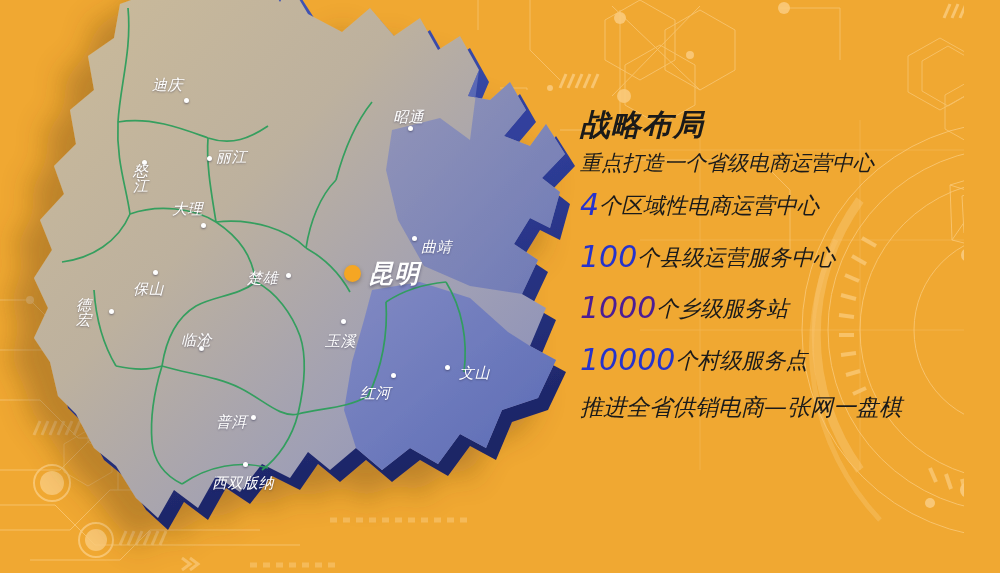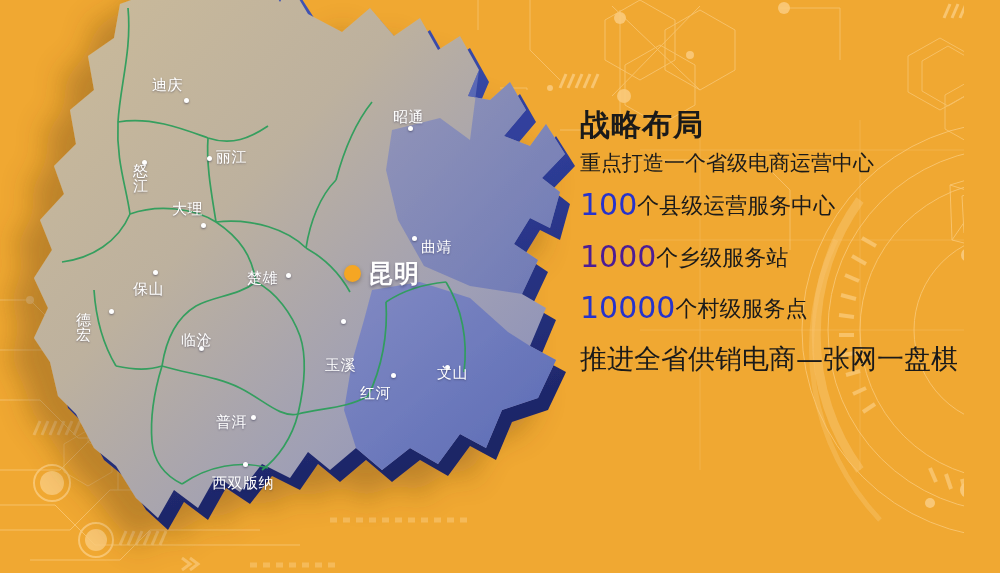--- a/index.html
+++ b/index.html
@@ -1,21 +1,21 @@
 <!DOCTYPE html>
 <html><head>
 <meta charset="utf-8">
 <style>
   html,body{margin:0;padding:0;}
   body{
     width:1000px;height:573px;overflow:hidden;
     font-family:"Liberation Sans","DejaVu Sans",sans-serif;
     background:#f0a832;
   }
-  #stage{position:relative;width:964px;height:573px;overflow:hidden;background:#f0a832;}
+  #stage{position:relative;width:964px;height:573px;overflow:hidden;background:#f0a832;font-style:italic;}
 
   
   .deco{position:absolute;pointer-events:none;}
   #deco-svg{position:absolute;left:0;top:0;width:1000px;height:573px;}
 
   
   #map-wrap{position:absolute;left:0;top:-10px;width:620px;height:600px;}
   #map-svg{position:absolute;left:0;top:0;width:620px;height:600px;}
 
   
@@ -48,21 +48,21 @@
   .line{
     font-family:"DejaVu Sans","Liberation Sans",sans-serif;
     color:#1a1a1a;white-space:nowrap;line-height:1.15;
   }
   .line-sub{font-size:21px;margin-bottom:13px;}
   .line-item{font-size:22px;margin-bottom:17px;}
   .line-item .num{
     color:#2633cc;font-size:30px;font-weight:normal;letter-spacing:0px;
     vertical-align:-2px;
   }
-  .line-foot{font-size:27px;margin-top:6px;}
+  .line-foot{font-size:23px;margin-top:6px;}
 </style>
 </head>
 <body>
 
 <div id="stage">
 
   <svg id="deco-svg" class="deco" viewBox="0 0 1000 573" preserveAspectRatio="none">
     <defs>
       <linearGradient id="fadeR" x1="0" y1="0" x2="1" y2="0">
         <stop offset="0" stop-color="#ffffff" stop-opacity="0"></stop>
@@ -320,50 +320,51 @@
         <div class="maplabel" style="left: 152px; top: 88px;">迪庆</div>
         <div class="mapdot" style="left: 206.5px; top: 165.5px;"></div>
         <div class="maplabel" style="left: 216px; top: 160px;">丽江</div>
         <div class="mapdot" style="left: 141.5px; top: 169.5px;"></div>
         <div class="maplabel vert" style="left: 133px; top: 174px;">怒江</div>
         <div class="mapdot" style="left: 200.5px; top: 232.5px;"></div>
         <div class="maplabel" style="left: 172px; top: 212px;">大理</div>
         <div class="mapdot" style="left: 152.5px; top: 279.5px;"></div>
         <div class="maplabel" style="left: 133px; top: 292px;">保山</div>
         <div class="mapdot" style="left: 108.5px; top: 318.5px;"></div>
-        <div class="maplabel vert" style="left: 76px; top: 323px;">德宏</div>
+        <div class="maplabel vert" style="left: 76px; top: 308px;">德宏</div>
         <div class="mapdot" style="left: 285.5px; top: 282.5px;"></div>
         <div class="maplabel" style="left: 247px; top: 281px; text-align: right;">楚雄</div>
         <div class="mapdot" style="left: 407.5px; top: 135.5px;"></div>
         <div class="maplabel" style="left: 393px; top: 120px;">昭通</div>
         <div class="mapdot" style="left: 411.5px; top: 245.5px;"></div>
         <div class="maplabel" style="left: 421px; top: 250px;">曲靖</div>
         <div class="mapdot" style="left: 198.5px; top: 355.5px;"></div>
         <div class="maplabel" style="left: 181px; top: 343px;">临沧</div>
         <div class="mapdot" style="left: 340.5px; top: 328.5px;"></div>
-        <div class="maplabel" style="left: 325px; top: 344px; margin-top: 24px;">玉溪</div>
+        <div class="maplabel" style="left: 325px; top: 344px;">玉溪</div>
         <div class="mapdot" style="left: 390.5px; top: 382.5px;"></div>
         <div class="maplabel" style="left: 360px; top: 396px;">红河</div>
         <div class="mapdot" style="left: 444.5px; top: 374.5px;"></div>
-        <div class="maplabel" style="left: 437px; top: 376px;">文山</div>
+        <div class="maplabel" style="left: 459px; top: 376px;">文山</div>
         <div class="mapdot" style="left: 250.5px; top: 424.5px;"></div>
         <div class="maplabel" style="left: 216px; top: 425px;">普洱</div>
         <div class="mapdot" style="left: 242.5px; top: 471.5px;"></div>
         <div class="maplabel" style="left: 212px; top: 486px;">西双版纳</div>
         <div class="capital-dot" style="left: 343.5px; top: 274.5px; background: rgb(245, 166, 35);"></div>
         <div class="capital-label" style="left: 368px; top: 267px;">昆明</div>
       </div>
   </div>
 
   <div id="panel">
     <div id="panel-title">战略布局</div>
 
     <div class="line line-sub">重点打造一个省级电商运营中心</div>
 
     <div id="panel-items">
+        <div class="line line-item"><span class="num" style="color: rgb(38, 51, 204);">4</span><span>个区域性电商运营中心</span></div>
         <div class="line line-item"><span class="num" style="color: rgb(38, 51, 204);">100</span><span>个县级运营服务中心</span></div>
         <div class="line line-item"><span class="num" style="color: #4c1d95;">1000</span><span>个乡级服务站</span></div>
         <div class="line line-item"><span class="num" style="color: rgb(38, 51, 204);">10000</span><span>个村级服务点</span></div>
       </div>
 
     <div class="line line-foot">推进全省供销电商—张网一盘棋</div>
   </div>
 
 </div>
 

